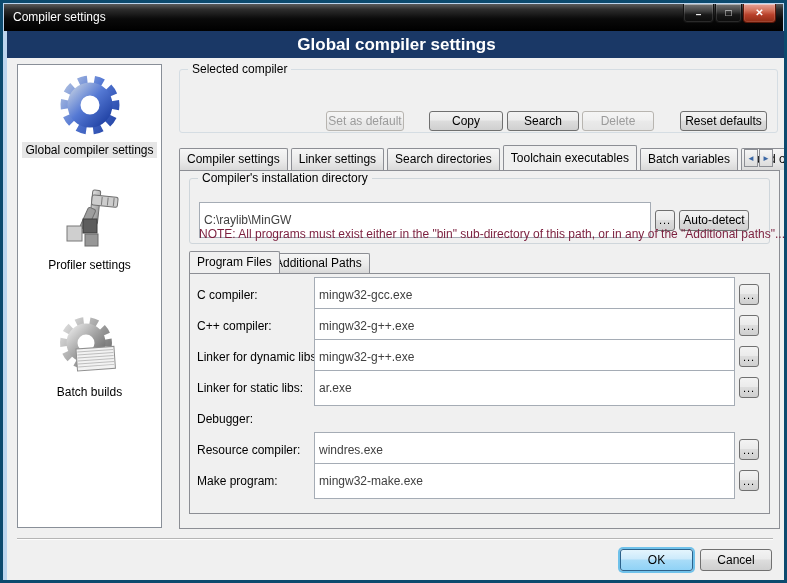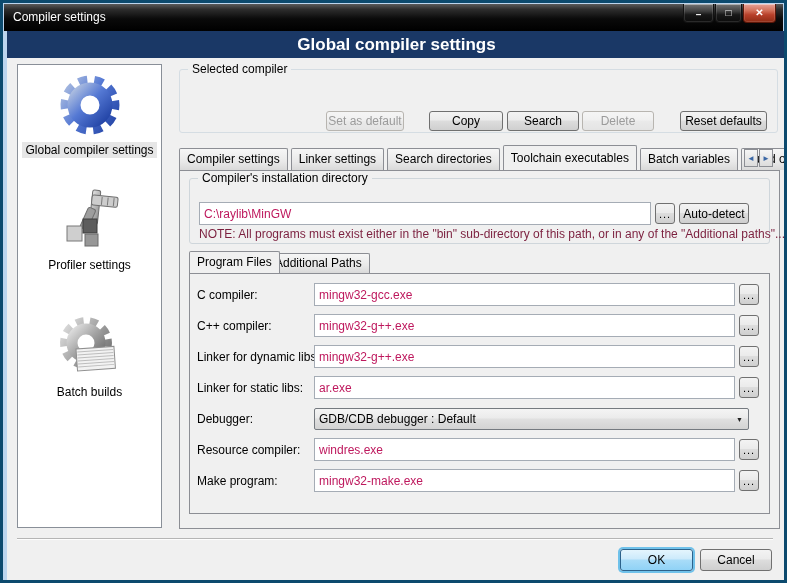--- a/index.html
+++ b/index.html
@@ -77,22 +77,22 @@
   }
   .btn.ok-default {
     border-color:#2c628b;
     background:linear-gradient(180deg,#e4f5fd 0%,#cceafb 45%,#a9dcf8 50%,#90d2f6 100%);
     box-shadow:0 0 0 2px #6fc1ea;
   }
   .browse-btn { width:20px; height:21px; font-size:11px; letter-spacing:1px; }
 
   
   .txt {
-    height:23px; border:1px solid #a5acb5; background:#fff; font-size:12px;
-    padding:0 4px; font-family:"Liberation Sans", sans-serif; color:#be185d;
+    height:36px; border:1px solid #a5acb5; background:#fff; font-size:12px;
+    padding:0 4px; font-family:"Liberation Sans", sans-serif; color:#404040;
   }
 
   
   .tabstrip { position:absolute; left:172px; top:87px; height:25px; display:flex; align-items:flex-end; gap:3px; }
   .tab {
     height:22px; line-height:20px; padding:0 7px; font-size:12px; white-space:nowrap;
     border:1px solid #8c8e94; border-bottom:none; border-radius:2px 2px 0 0;
     background:linear-gradient(180deg,#f6f6f6 0%,#e9e9e9 60%,#d9d9d9 100%);
     cursor:default;
   }
@@ -287,24 +287,20 @@
         </div>
 
         <div class="frow">
           <span class="flabel">Linker for static libs:</span>
           <input class="txt" value="ar.exe" style="">
           <div class="btn browse-btn">...</div>
         </div>
 
         <div class="frow">
           <span class="flabel">Debugger:</span>
-          <div class="combo">
-            <span class="combo-value">GDB/CDB debugger : Default</span>
-            <span class="combo-arrow">▼</span>
-          </div>
         </div>
 
         <div class="frow">
           <span class="flabel">Resource compiler:</span>
           <input class="txt" value="windres.exe" style="">
           <div class="btn browse-btn">...</div>
         </div>
 
         <div class="frow">
           <span class="flabel">Make program:</span>

